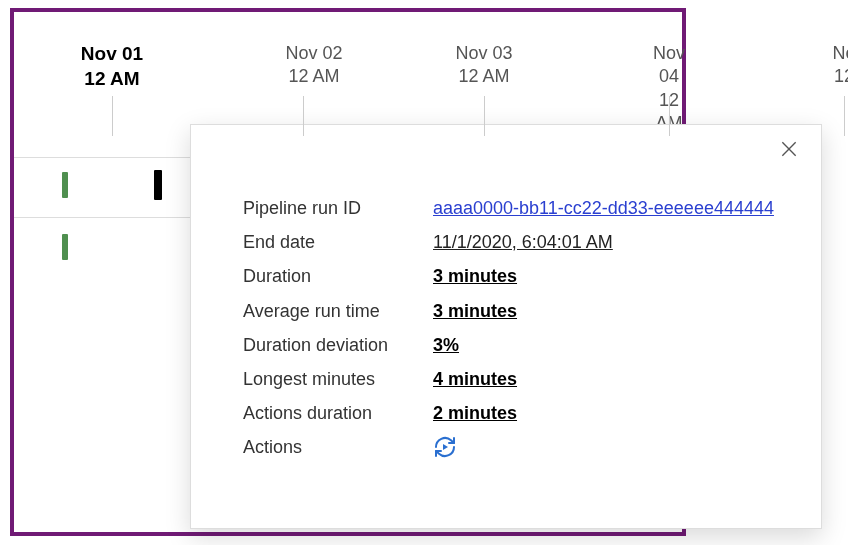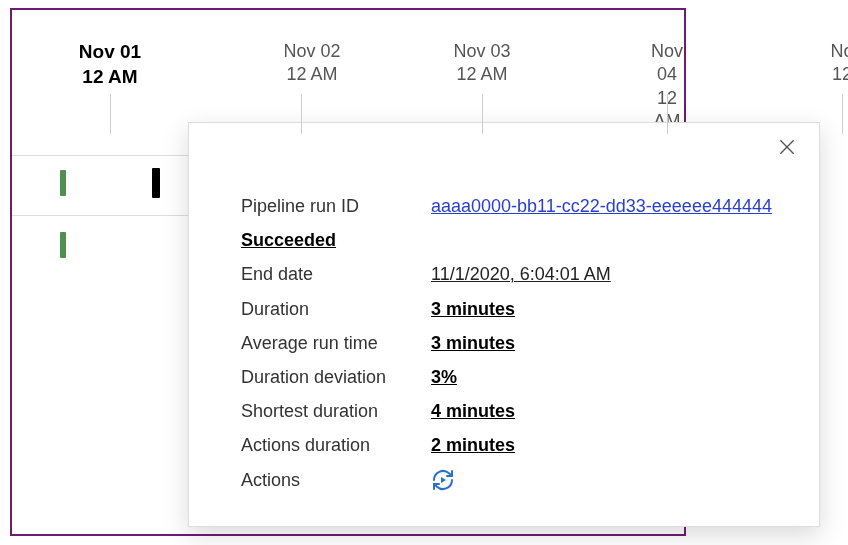--- a/index.html
+++ b/index.html
@@ -9,21 +9,21 @@
     background: #fff;
     width: 848px;
     height: 545px;
     overflow: hidden;
     position: relative;
   }
   .frame {
     position: absolute;
     left: 10px; top: 8px;
     width: 676px; height: 528px;
-    border: 2px solid #701a75;
+    border: 4px solid #701a75;
     background: #fff;
   }
   .timeline-header {
     position: relative;
     height: 84px;
   }
   .tick {
     position: absolute;
     top: 30px;
     text-align: center;
@@ -144,21 +144,20 @@
     </div>
 
     <div class="details">
 
       <div class="row">
         <span class="label">Pipeline run ID</span>
         <span class="value link">aaaa0000-bb11-cc22-dd33-eeeeee444444</span>
       </div>
 
       <div class="row">
-        <span class="value bold">Succeeded</span>
       </div>
 
 
       <div class="row">
         <span class="label">End date</span>
         <span class="value">11/1/2020, 6:04:01 AM</span>
       </div>
 
       <div class="row">
         <span class="label">Duration</span>
@@ -169,21 +168,21 @@
         <span class="label">Average run time</span>
         <span class="value bold">3 minutes</span>
       </div>
 
       <div class="row">
         <span class="label">Duration deviation</span>
         <span class="value bold">3%</span>
       </div>
 
       <div class="row">
-        <span class="label">Shortest duration</span>
+        <span class="label">Longest minutes</span>
         <span class="value bold">4 minutes</span>
       </div>
 
       <div class="row">
         <span class="label">Actions duration</span>
         <span class="value bold">2 minutes</span>
       </div>
 
       <div class="row">
         <span class="label">Actions</span>

